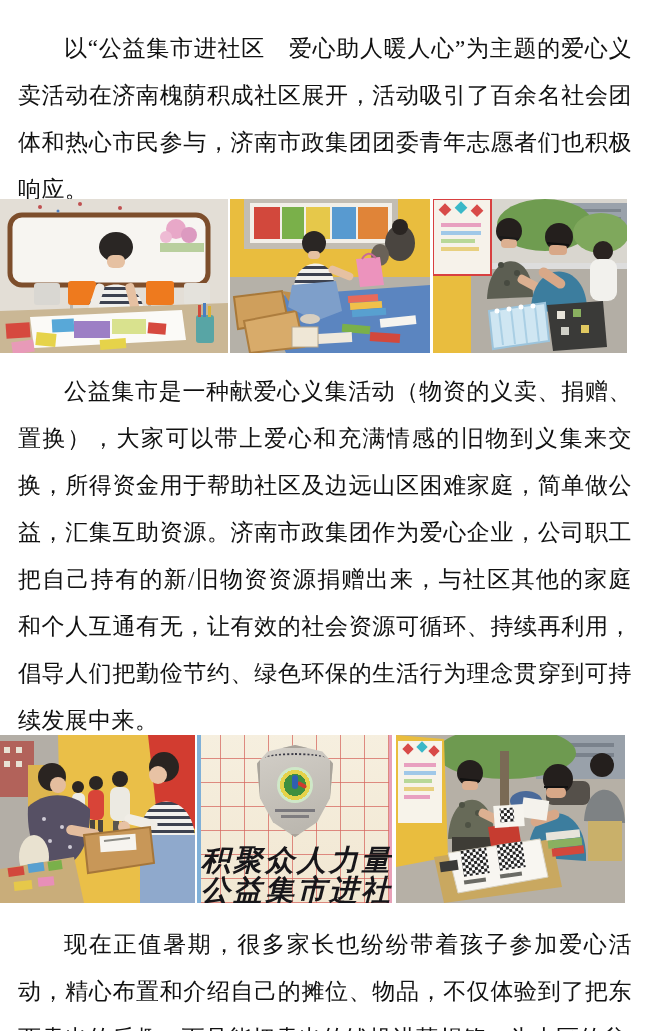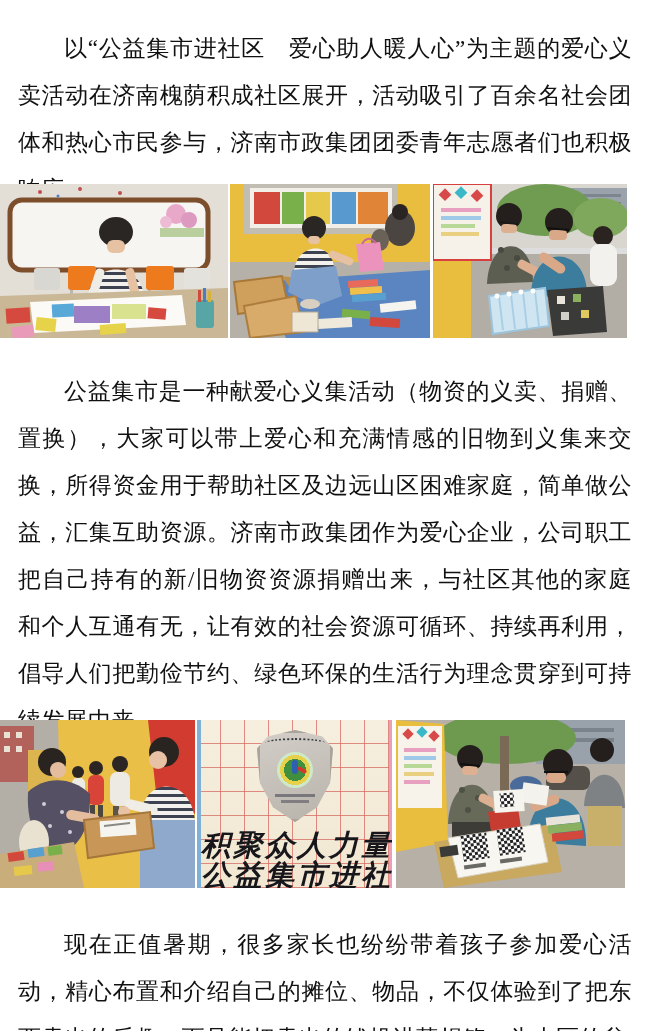--- a/index.html
+++ b/index.html
@@ -6,21 +6,21 @@
   .page{position:relative;width:650px;height:1031px;background:#ffffff;overflow:hidden;
         font-family:"Liberation Serif","DejaVu Serif",serif;color:#111;}
   .para{position:absolute;left:18px;width:614px;font-size:23px;line-height:47px;
         text-align:justify;text-indent:2em;letter-spacing:.4px;word-break:break-all;}
   #p1{top:2px;}
   #p2{top:345px;}
   #p3{top:898px;}
   .photo-row{position:absolute;left:0;width:650px;}
   #row1{top:184px;height:154px;}
   #row2{top:720px;height:168px;}
-  .photo{position:absolute;top:0;overflow:hidden;background:#ddd;}
+  .photo{position:absolute;top:15px;overflow:hidden;background:#ddd;}
   .photo svg{display:block;}
   
   #r1p1{left:0;width:228px;height:154px;}
   #r1p2{left:230px;width:200px;height:154px;}
   #r1p3{left:433px;width:194px;height:154px;}
   #r2p1{left:0;width:195px;height:168px;}
   #r2p2{left:197px;width:195px;height:168px;}
   #r2p3{left:396px;width:229px;height:168px;}
   
   .plaque{position:relative;width:195px;height:168px;

